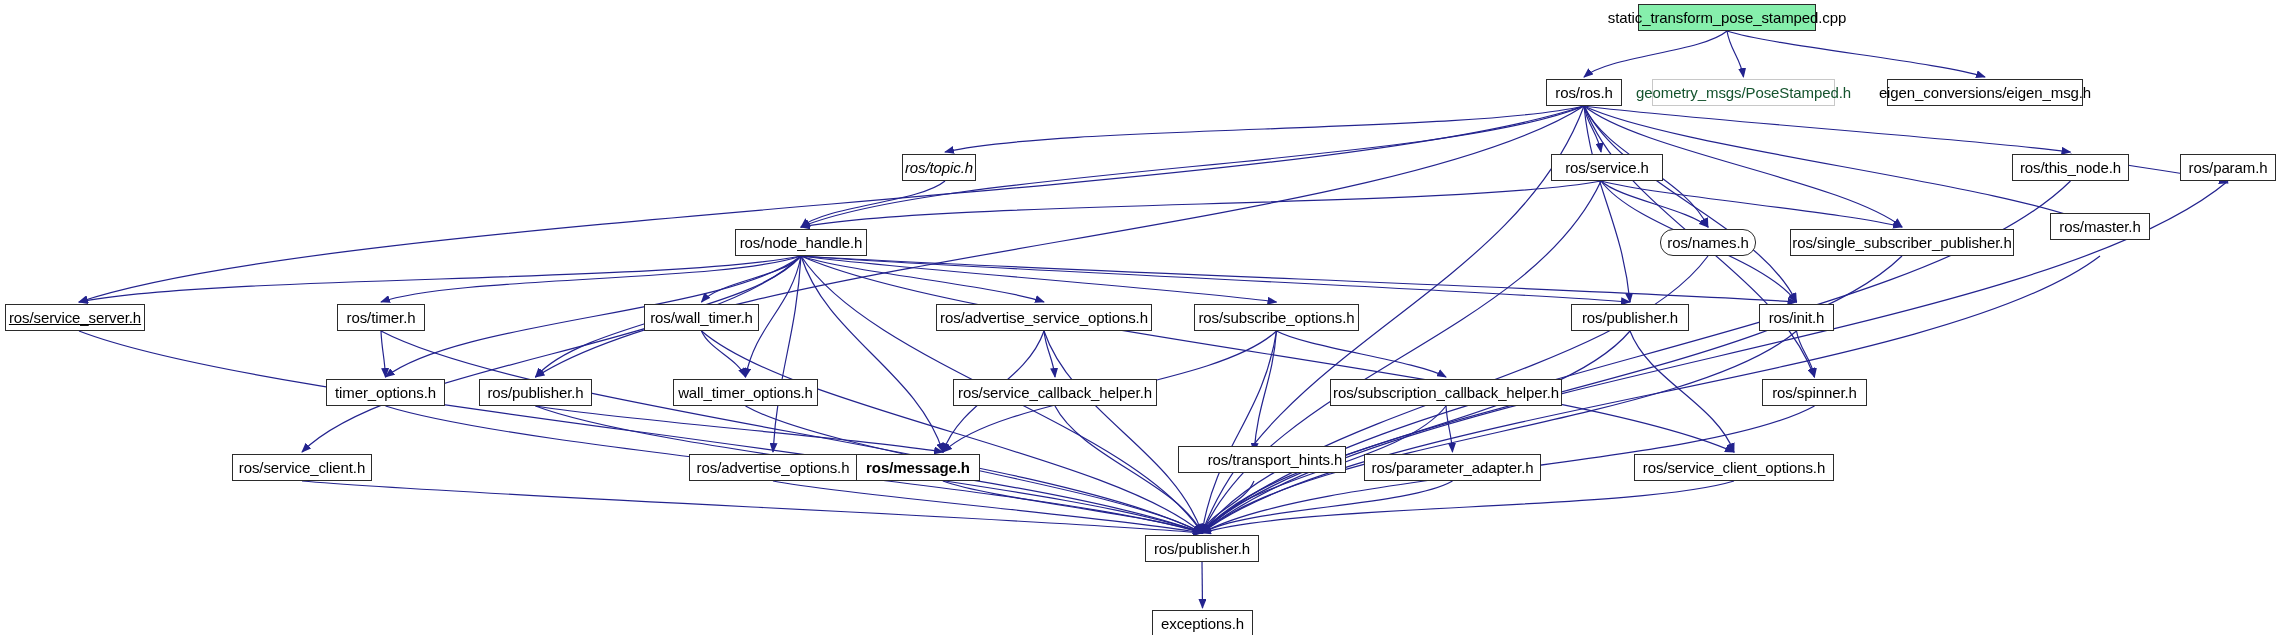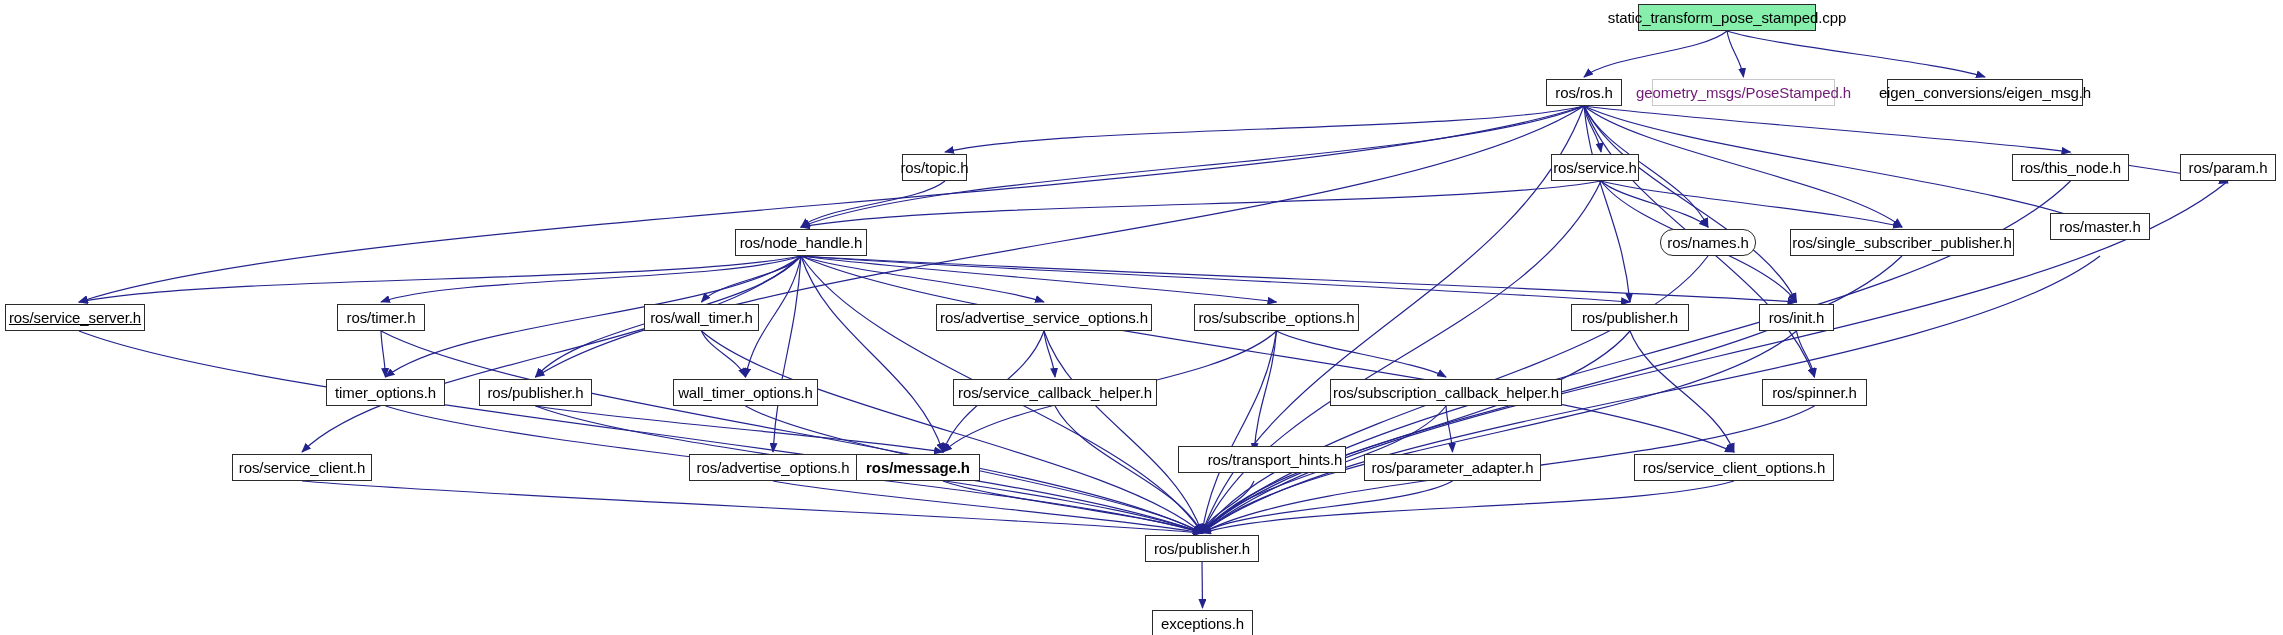--- a/index.html
+++ b/index.html
@@ -38,21 +38,21 @@
     letter-spacing: -0.1px;
     height: 27px;
     z-index: 5;
   }
   .gnode.root {
     background: #86efac;
     border-color: #2b2b2b;
   }
   .gnode.ext {
     border-color: #c8c8c8;
-    color: #701a75;
+    color: #14532d;
   }
 </style>
 </head>
 <body>
 
 <div id="graph-root">
   <svg id="edges" viewBox="0 0 2283 635">
     <defs>
       <marker id="arrow" markerWidth="10" markerHeight="8" refX="9" refY="4" orient="auto" markerUnits="userSpaceOnUse">
         <path d="M0,0 L10,4 L0,8 z" fill="#23238e"></path>
@@ -133,22 +133,22 @@
         <path d="M773,481 C850.22,495.976 1124.78,518.024 1202,533" stroke="#23238e" stroke-width="1.2" fill="none" marker-end="url(#arrow)"></path>
         <path d="M943,481 C989.62,498.69599999999997 1155.38,515.304 1202,533" stroke="#23238e" stroke-width="1.2" fill="none" marker-end="url(#arrow)"></path>
         <path d="M1202,562 C1202.09,581.312 1202.41,588.688 1202.5,608" stroke="#23238e" stroke-width="1.2" fill="none" marker-end="url(#arrow)"></path>
       </g>
   </svg>
   <div id="node-layer">
       <div class="gnode root" style="left: 1638px; top: 4px; width: 178px;">static_transform_pose_stamped.cpp</div>
       <div class="gnode" style="left: 1546px; top: 79px; width: 76px;">ros/ros.h</div>
       <div class="gnode ext" style="left: 1652px; top: 79px; width: 183px;">geometry_msgs/PoseStamped.h</div>
       <div class="gnode" style="left: 1887px; top: 79px; width: 196px;">eigen_conversions/eigen_msg.h</div>
-      <div class="gnode" style="left: 902px; top: 154px; width: 65px;">ros/topic.h</div>
-      <div class="gnode" style="left: 1551px; top: 154px; width: 88px;">ros/service.h</div>
+      <div class="gnode" style="left: 902px; top: 154px; width: 74px; font-style: italic;">ros/topic.h</div>
+      <div class="gnode" style="left: 1551px; top: 154px; width: 112px;">ros/service.h</div>
       <div class="gnode" style="left: 2012px; top: 154px; width: 117px;">ros/this_node.h</div>
       <div class="gnode" style="left: 2180px; top: 154px; width: 96px;">ros/param.h</div>
       <div class="gnode" style="left: 735px; top: 229px; width: 132px;">ros/node_handle.h</div>
       <div class="gnode" style="left: 1660px; top: 229px; width: 96px; border-radius: 13px;">ros/names.h</div>
       <div class="gnode" style="left: 1790px; top: 229px; width: 224px;">ros/single_subscriber_publisher.h</div>
       <div class="gnode" style="left: 2050px; top: 213px; width: 100px;">ros/master.h</div>
       <div class="gnode" style="left: 5px; top: 304px; width: 140px; text-decoration: underline;">ros/service_server.h</div>
       <div class="gnode" style="left: 337px; top: 304px; width: 88px;">ros/timer.h</div>
       <div class="gnode" style="left: 644px; top: 304px; width: 115px;">ros/wall_timer.h</div>
       <div class="gnode" style="left: 936px; top: 304px; width: 216px;">ros/advertise_service_options.h</div>

